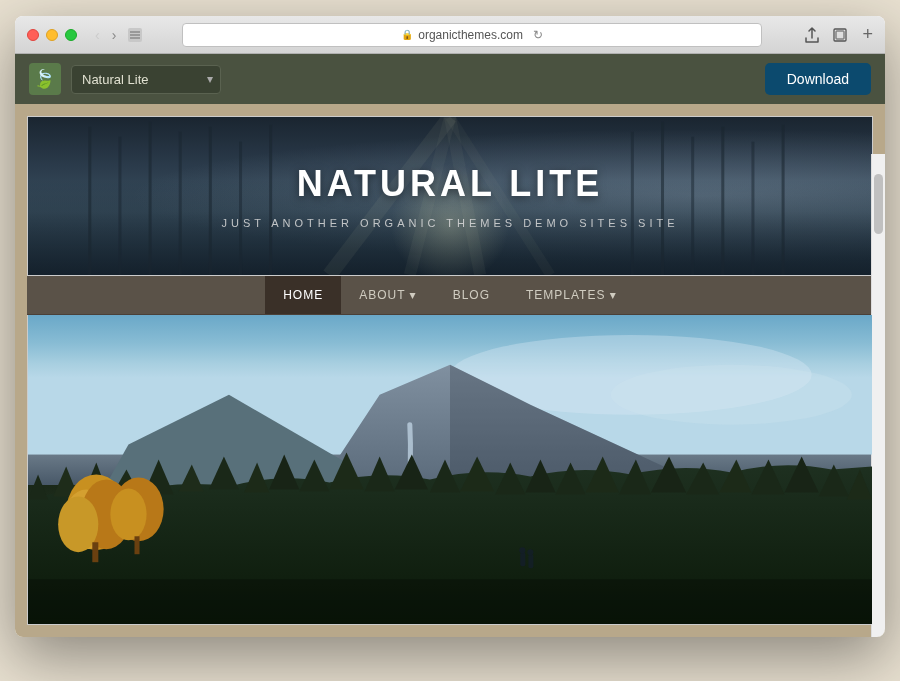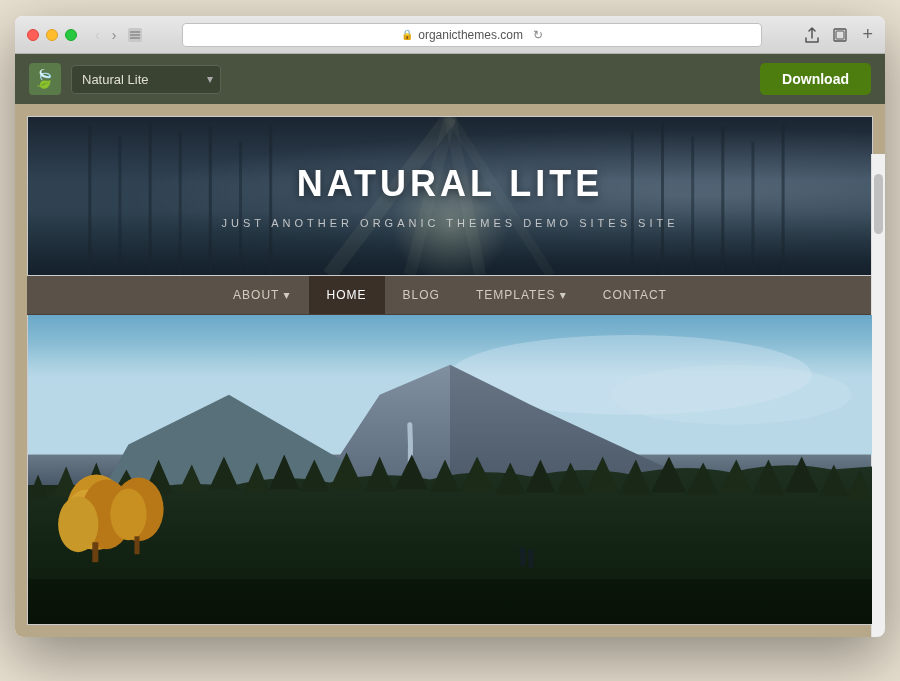--- a/index.html
+++ b/index.html
@@ -155,27 +155,27 @@
       position: absolute;
       right: 8px;
       top: 50%;
       transform: translateY(-50%);
       color: #aaa;
       pointer-events: none;
       font-size: 12px;
     }
     .download-btn {
       margin-left: auto;
-      background: #4d7c0f;
+      background: #0c4a6e;
       color: white;
       border: none;
       border-radius: 5px;
       padding: 8px 22px;
       font-size: 14px;
-      font-weight: 700;
+      font-weight: 400;
       cursor: pointer;
     }
 
     
     .site-content {
       background: #b8a88a;
       padding: 12px;
     }
 
     
@@ -413,34 +413,31 @@
           <line x1="420" y1="0" x2="300" y2="160" stroke="rgba(255,255,200,0.08)" stroke-width="15"></line>
           <line x1="420" y1="0" x2="380" y2="160" stroke="rgba(255,255,200,0.06)" stroke-width="12"></line>
           <line x1="420" y1="0" x2="450" y2="160" stroke="rgba(255,255,200,0.06)" stroke-width="12"></line>
           <line x1="420" y1="0" x2="520" y2="160" stroke="rgba(255,255,200,0.05)" stroke-width="10"></line>
         </svg>
         <h1 class="hero-title">NATURAL LITE</h1>
         <p class="hero-subtitle">JUST ANOTHER ORGANIC THEMES DEMO SITES SITE</p>
       </div>
 
       <div class="site-nav">
+        <div class="nav-item active">
+          <span>HOME</span>
+        </div>
         <div class="nav-item">
           <span>ABOUT ▾</span>
-        </div>
-        <div class="nav-item active">
-          <span>HOME</span>
         </div>
         <div class="nav-item">
           <span>BLOG</span>
         </div>
         <div class="nav-item">
           <span>TEMPLATES ▾</span>
-        </div>
-        <div class="nav-item">
-          <span>CONTACT</span>
         </div>
       </div>
 
       <div class="main-image">
         <div class="main-image-bg"></div>
 
         <svg style="position:absolute;inset:0;width:100%;height:100%;z-index:1" viewBox="0 0 840 310" preserveAspectRatio="none">
 
           <defs>
             <linearGradient id="skyGrad" x1="0" y1="0" x2="0" y2="1">

